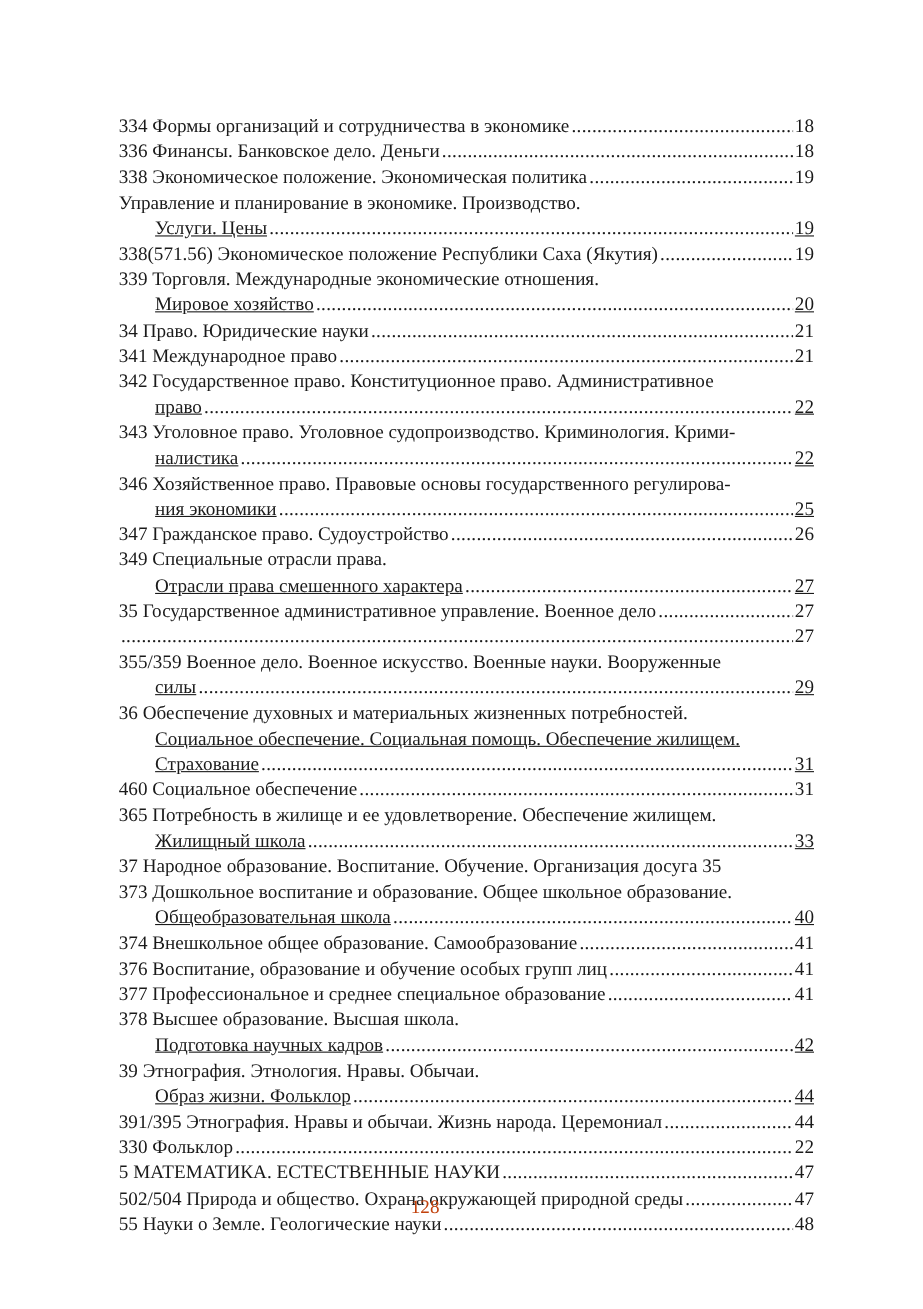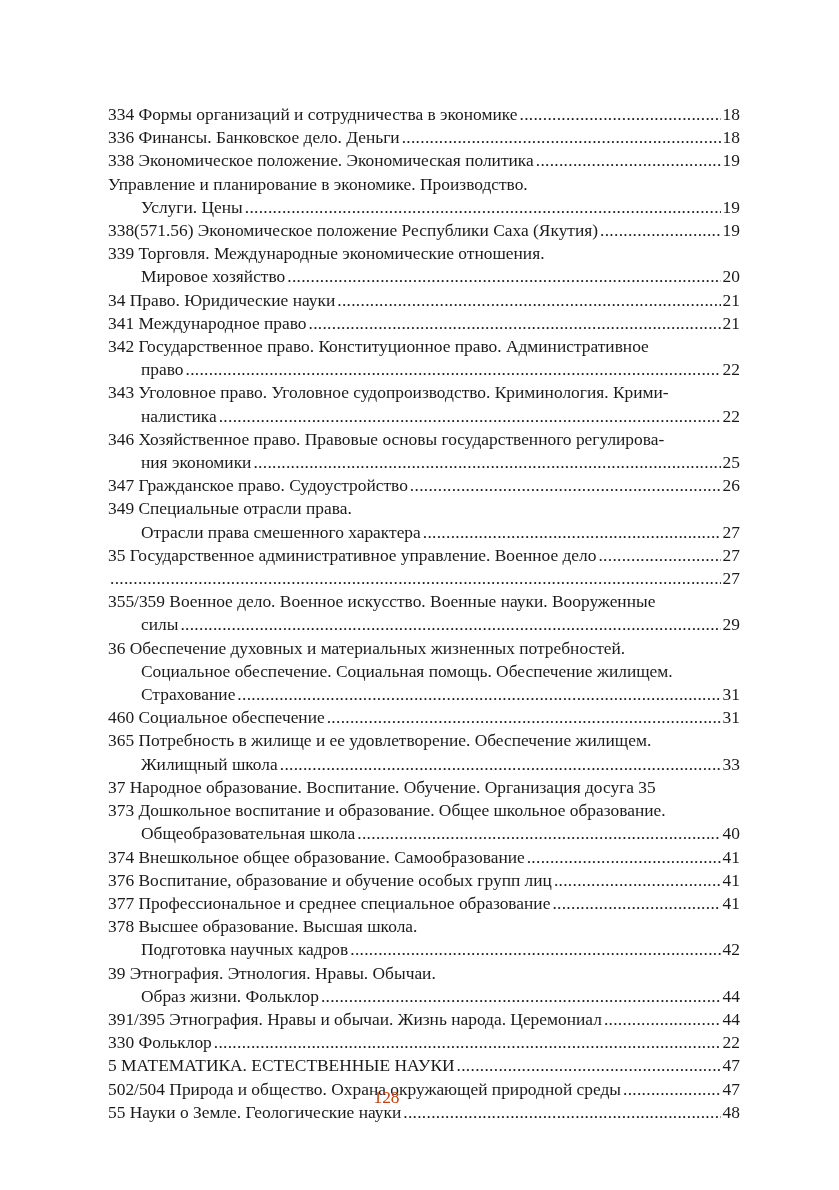--- a/index.html
+++ b/index.html
@@ -4,21 +4,21 @@
 <style>
   html, body { margin: 0; padding: 0; background: #ffffff; }
   body { width: 839px; height: 1190px; position: relative; overflow: hidden; }
   .page {
     position: absolute; left: 108px; top: 103px; width: 632px;
     font-family: "Liberation Serif", "DejaVu Serif", serif;
     font-size: 17.4px; line-height: 23.2px; color: #1a1a1a;
   }
   .entry { margin: 0; }
   .line { display: flex; white-space: nowrap; }
-  .line.indent { padding-left: 33px; }
+  .line.indent { padding-left: 33px; text-decoration: underline; }
   .txt { flex: 0 0 auto; }
   .dots {
     flex: 1 1 auto; overflow: hidden; white-space: nowrap;
     position: relative;
   }
   .dots::after {
     content: "...................................................................................................................................................................................................................................................................";
     position: absolute; left: 2px; top: 0; letter-spacing: 0.3px;
   }
   .pg { flex: 0 0 auto; padding-left: 2px; }

